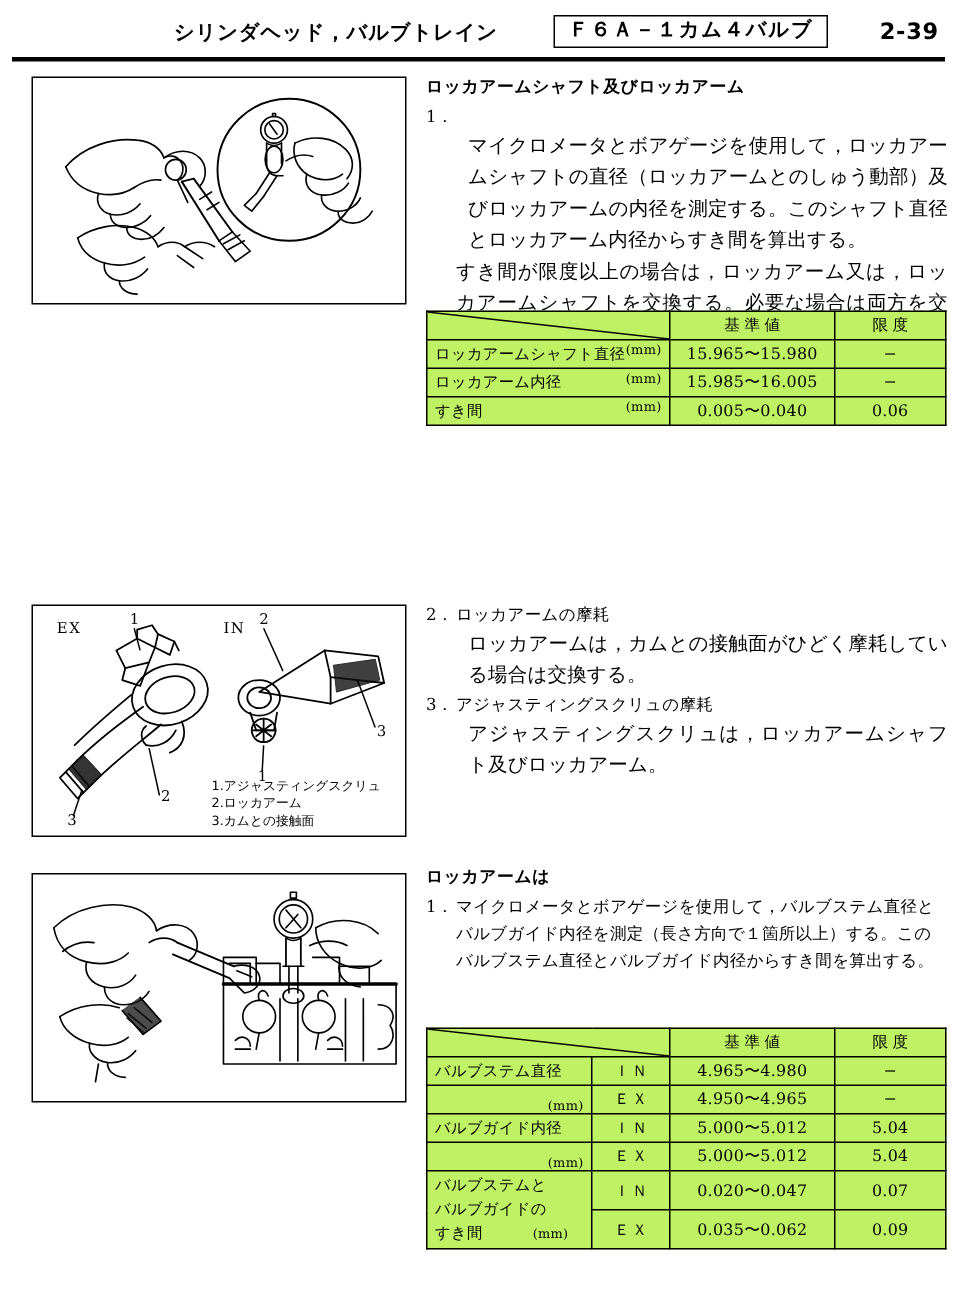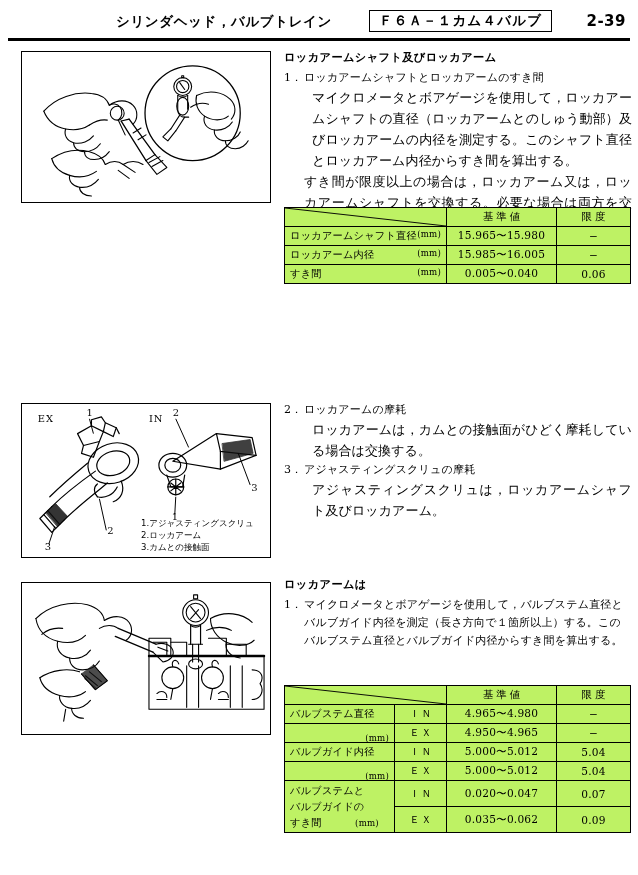--- a/index.html
+++ b/index.html
@@ -262,21 +262,20 @@
         <path d="M170 56 C176 52 182 51 188 53"></path>
       </g>
     </g>
   </svg>
 </div>
 
 <div class="text-block" style="top:50px;">
   <div class="sec-heading">ロッカアームシャフト及びロッカアーム</div>
   <div class="num-item">
     <span class="marker">1．</span>
-    <span class="item-head">ロッカアームシャフトとロッカアームのすき間</span>
   </div>
   <p class="body-para">マイクロメータとボアゲージを使用して，ロッカアームシャフトの直径（ロッカアームとのしゅう動部）及びロッカアームの内径を測定する。このシャフト直径とロッカアーム内径からすき間を算出する。</p>
   <p class="body-para hang">すき間が限度以上の場合は，ロッカアーム又は，ロッカアームシャフトを交換する。必要な場合は両方を交換する。</p>
 </div>
 
 <table class="spec-table" style="left:284px; top:207px; width:346px;">
   <colgroup>
     <col style="width:162px">
     <col style="width:110px">
     <col style="width:74px">

